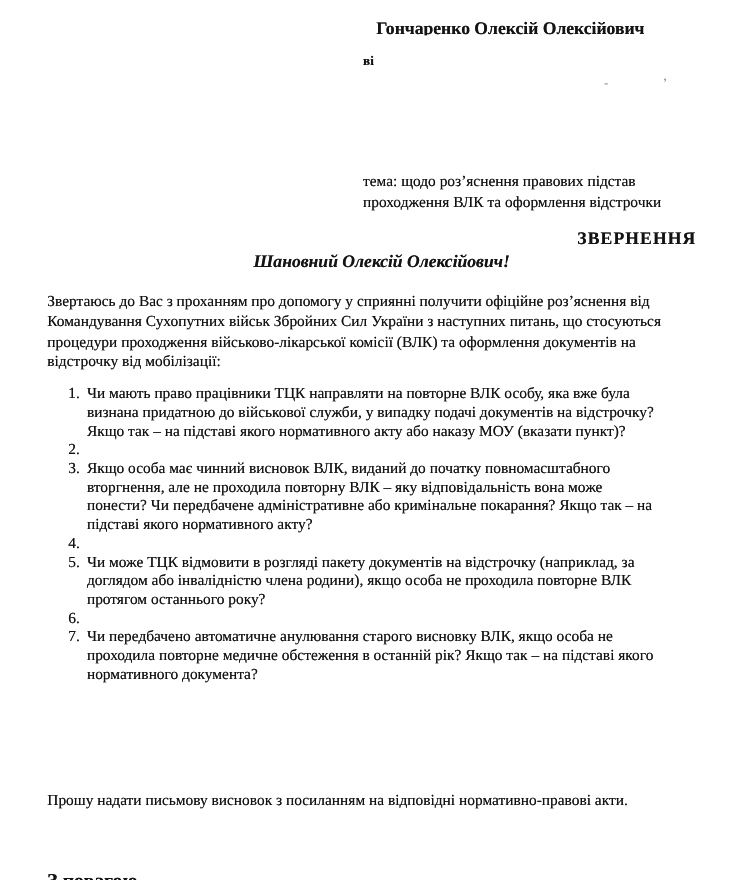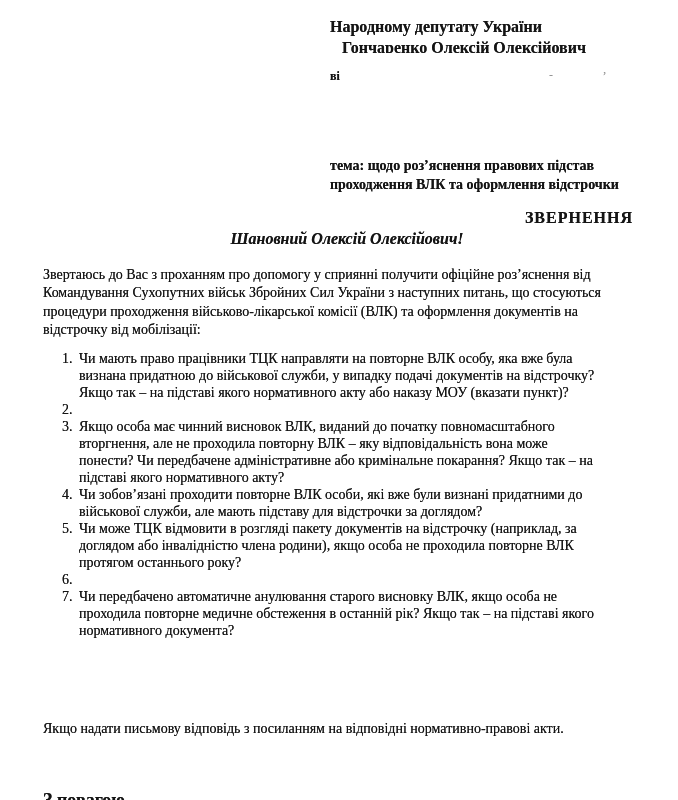--- a/index.html
+++ b/index.html
@@ -52,21 +52,20 @@
     line-height: 12px;
     text-shadow: none;
   }
 
   
   .subject {
     left: 330px;
     top: 157px;
     font-size: 14px;
     line-height: 18.5px;
-    font-weight: bold;
   }
   .doc-title {
     left: 43px;
     top: 209px;
     width: 590px;
     text-align: right;
     font-size: 16px;
     font-weight: 700;
     letter-spacing: 1px;
     padding-left: 30px;
@@ -127,21 +126,20 @@
     line-height: 18px;
     margin-top: 37px;
   }
 </style>
 </head>
 <body>
 
 <div class="page scan-text">
 
   <div class="abs recipient">
-    <div>Народному депутату України</div>
     <div class="clip-line">
       <div>Гончаренко Олексій Олексійович</div>
     </div>
     <div class="fragment">ві</div>
   </div>
   <div class="abs artifact" style="left:549px; top:69px;">-</div>
   <div class="abs artifact" style="left:603px; top:63px; font-size:13px;">,</div>
 
   <div class="abs subject pre">тема: щодо роз’яснення правових підстав
 проходження ВЛК та оформлення відстрочки</div>
@@ -166,36 +164,34 @@
     </div>
     <div class="q-item">
       <span class="q-num">3.</span>
       <div class="q-text">Якщо особа має чинний висновок ВЛК, виданий до початку повномасштабного
 вторгнення, але не проходила повторну ВЛК – яку відповідальність вона може
 понести? Чи передбачене адміністративне або кримінальне покарання? Якщо так – на
 підставі якого нормативного акту?</div>
     </div>
     <div class="q-item">
       <span class="q-num">4.</span>
-      <div class="q-text">Чи зобов’язані проходити повторне ВЛК особи, які вже були визнані придатними до
-військової служби, але мають підставу для відстрочки за доглядом?</div>
     </div>
     <div class="q-item">
       <span class="q-num">5.</span>
       <div class="q-text">Чи може ТЦК відмовити в розгляді пакету документів на відстрочку (наприклад, за
 доглядом або інвалідністю члена родини), якщо особа не проходила повторне ВЛК
 протягом останнього року?</div>
     </div>
     <div class="q-item">
       <span class="q-num">6.</span>
     </div>
     <div class="q-item">
       <span class="q-num">7.</span>
       <div class="q-text">Чи передбачено автоматичне анулювання старого висновку ВЛК, якщо особа не
 проходила повторне медичне обстеження в останній рік? Якщо так – на підставі якого
 нормативного документа?</div>
     </div>
   </div>
 
-  <div class="abs closing">Якщо надати письмову відповідь з посиланням на відповідні нормативно-правові акти.</div>
+  <div class="abs closing">Прошу надати письмову висновок з посиланням на відповідні нормативно-правові акти.</div>
   <div class="abs signoff">З повагою</div>
 
 </div>
 
 </body></html>

